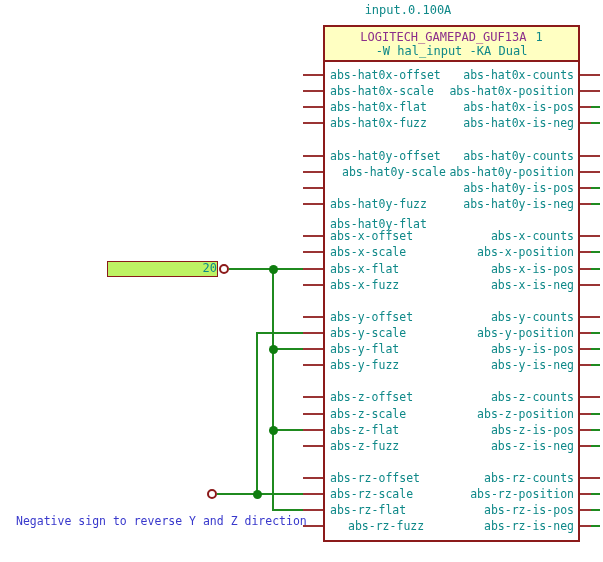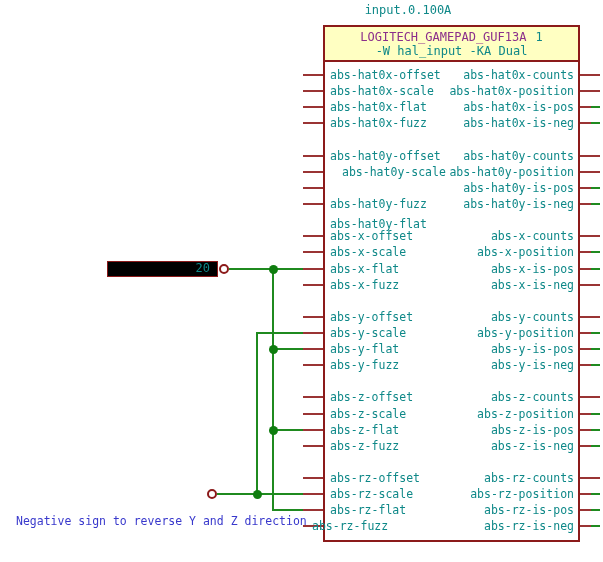--- a/index.html
+++ b/index.html
@@ -15,21 +15,21 @@
   .hline1 .sname{color:var(--text_purple);}
   .hline1 .sunit{color:var(--text_teal);margin-left:9px;}
   .hline2{font-size:12px;color:var(--text_teal);white-space:pre;}
   .pin-label{position:absolute;height:14px;line-height:14px;font-size:11.5px;
     color:var(--text_teal);white-space:pre;}
   .pin-label.right{width:194px;text-align:right;}
   .stub{position:absolute;height:2px;background:var(--pin);}
   .wireseg{position:absolute;background:var(--wire);}
   .dot{position:absolute;width:9px;height:9px;border-radius:50%;background:var(--junction);}
   .net-label{position:absolute;box-sizing:border-box;border:1.5px solid var(--outline);
-    background:#000000;text-align:right;padding-right:7px;font-size:12px;line-height:13px;
+    background:#bef264;text-align:right;font-size:12px;line-height:13px;
     color:var(--text_teal);white-space:pre;}
   .bubble{position:absolute;width:10px;height:10px;box-sizing:border-box;
     border:2px solid var(--outline);border-radius:50%;background:#fff;}
   .annotation{position:absolute;left:16px;top:514px;font-size:11.5px;
     color:var(--text_blue);white-space:pre;}
 </style>
 </head>
 <body>
 
 <div id="schematic">
@@ -143,21 +143,21 @@
       <div class="stub" style="left: 580px; top: 445px; width: 11px;"></div>
       <div class="wireseg" style="left: 591px; top: 445px; width: 9px; height: 2px;"></div>
       <div class="pin-label right" style="left: 380px; top: 439px;">abs-z-is-neg</div>
       <div class="stub" style="left: 303px; top: 477px; width: 20px;"></div>
       <div class="pin-label left" style="left: 330px; top: 471px;">abs-rz-offset</div>
       <div class="stub" style="left: 303px; top: 493px; width: 20px;"></div>
       <div class="pin-label left" style="left: 330px; top: 487px;">abs-rz-scale</div>
       <div class="stub" style="left: 303px; top: 509px; width: 20px;"></div>
       <div class="pin-label left" style="left: 330px; top: 503px;">abs-rz-flat</div>
       <div class="stub" style="left: 303px; top: 525px; width: 20px;"></div>
-      <div class="pin-label left" style="left: 312px; top: 519px; text-align: center;">abs-rz-fuzz</div>
+      <div class="pin-label left" style="left: 348px; top: 519px; text-align: center;">abs-rz-fuzz</div>
       <div class="stub" style="left: 580px; top: 477px; width: 20px;"></div>
       <div class="pin-label right" style="left: 380px; top: 471px;">abs-rz-counts</div>
       <div class="stub" style="left: 580px; top: 493px; width: 11px;"></div>
       <div class="wireseg" style="left: 591px; top: 493px; width: 9px; height: 2px;"></div>
       <div class="pin-label right" style="left: 380px; top: 487px;">abs-rz-position</div>
       <div class="stub" style="left: 580px; top: 509px; width: 11px;"></div>
       <div class="wireseg" style="left: 591px; top: 509px; width: 9px; height: 2px;"></div>
       <div class="pin-label right" style="left: 380px; top: 503px;">abs-rz-is-pos</div>
       <div class="stub" style="left: 580px; top: 525px; width: 11px;"></div>
       <div class="wireseg" style="left: 591px; top: 525px; width: 9px; height: 2px;"></div>

